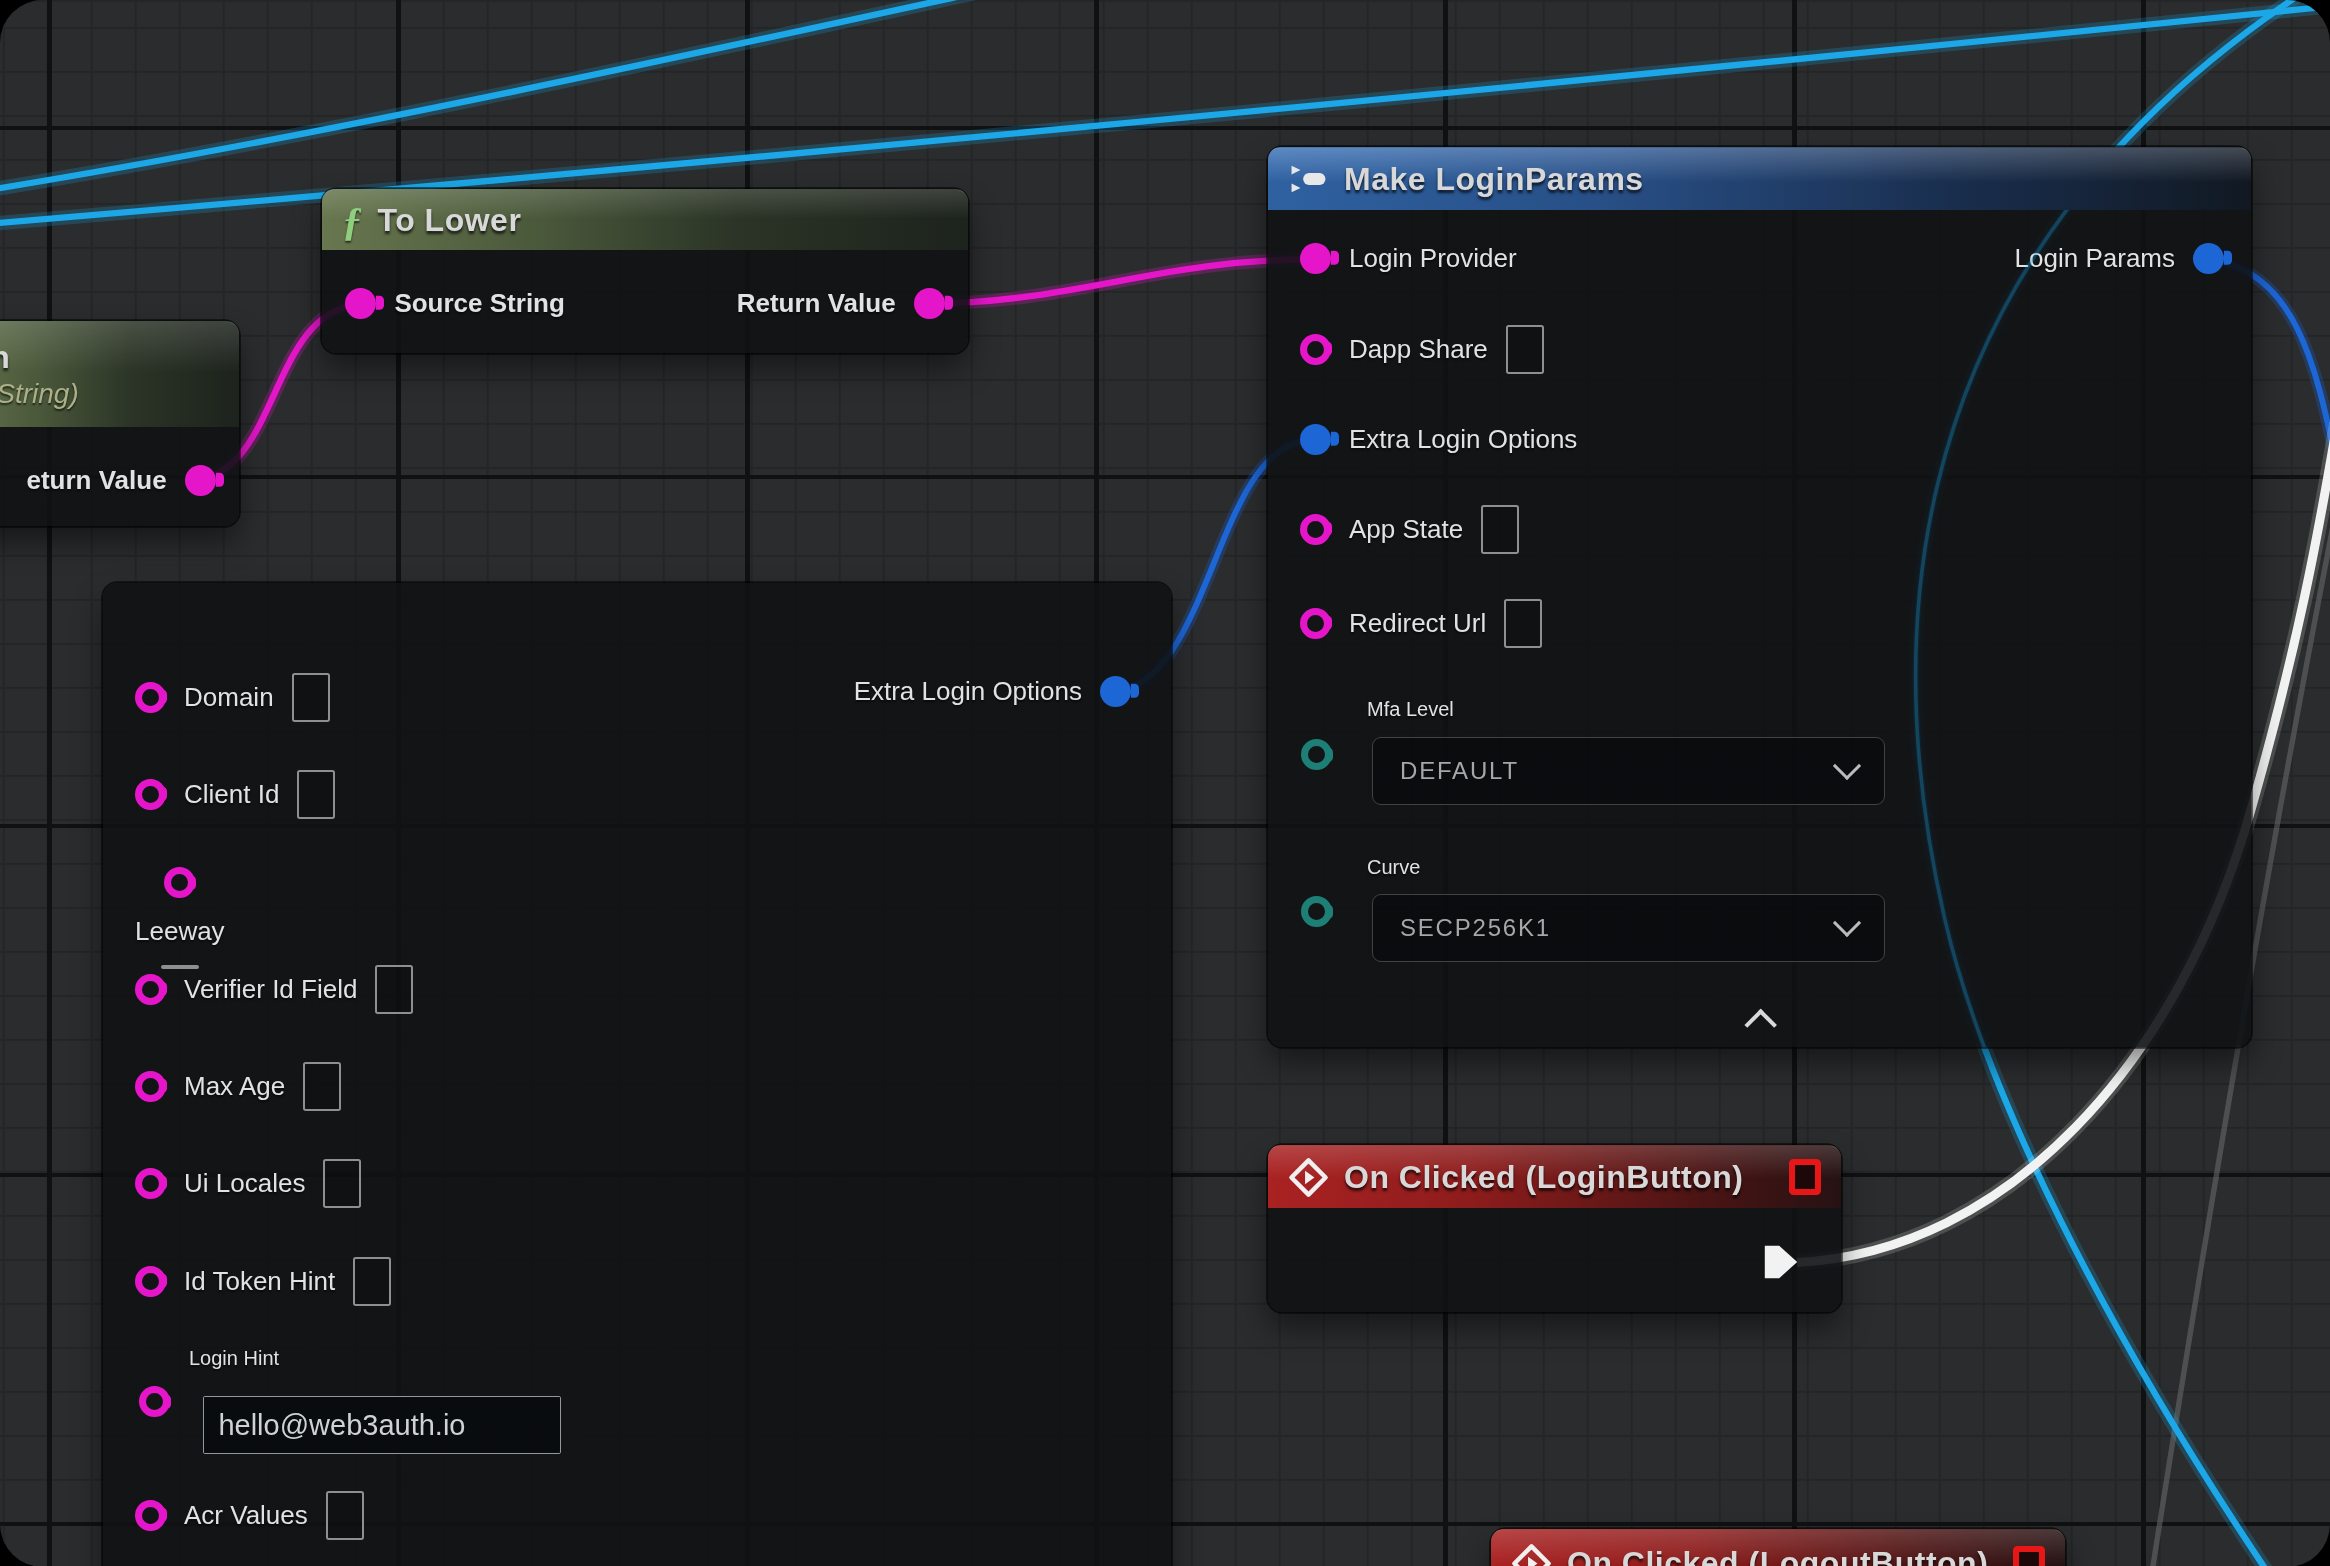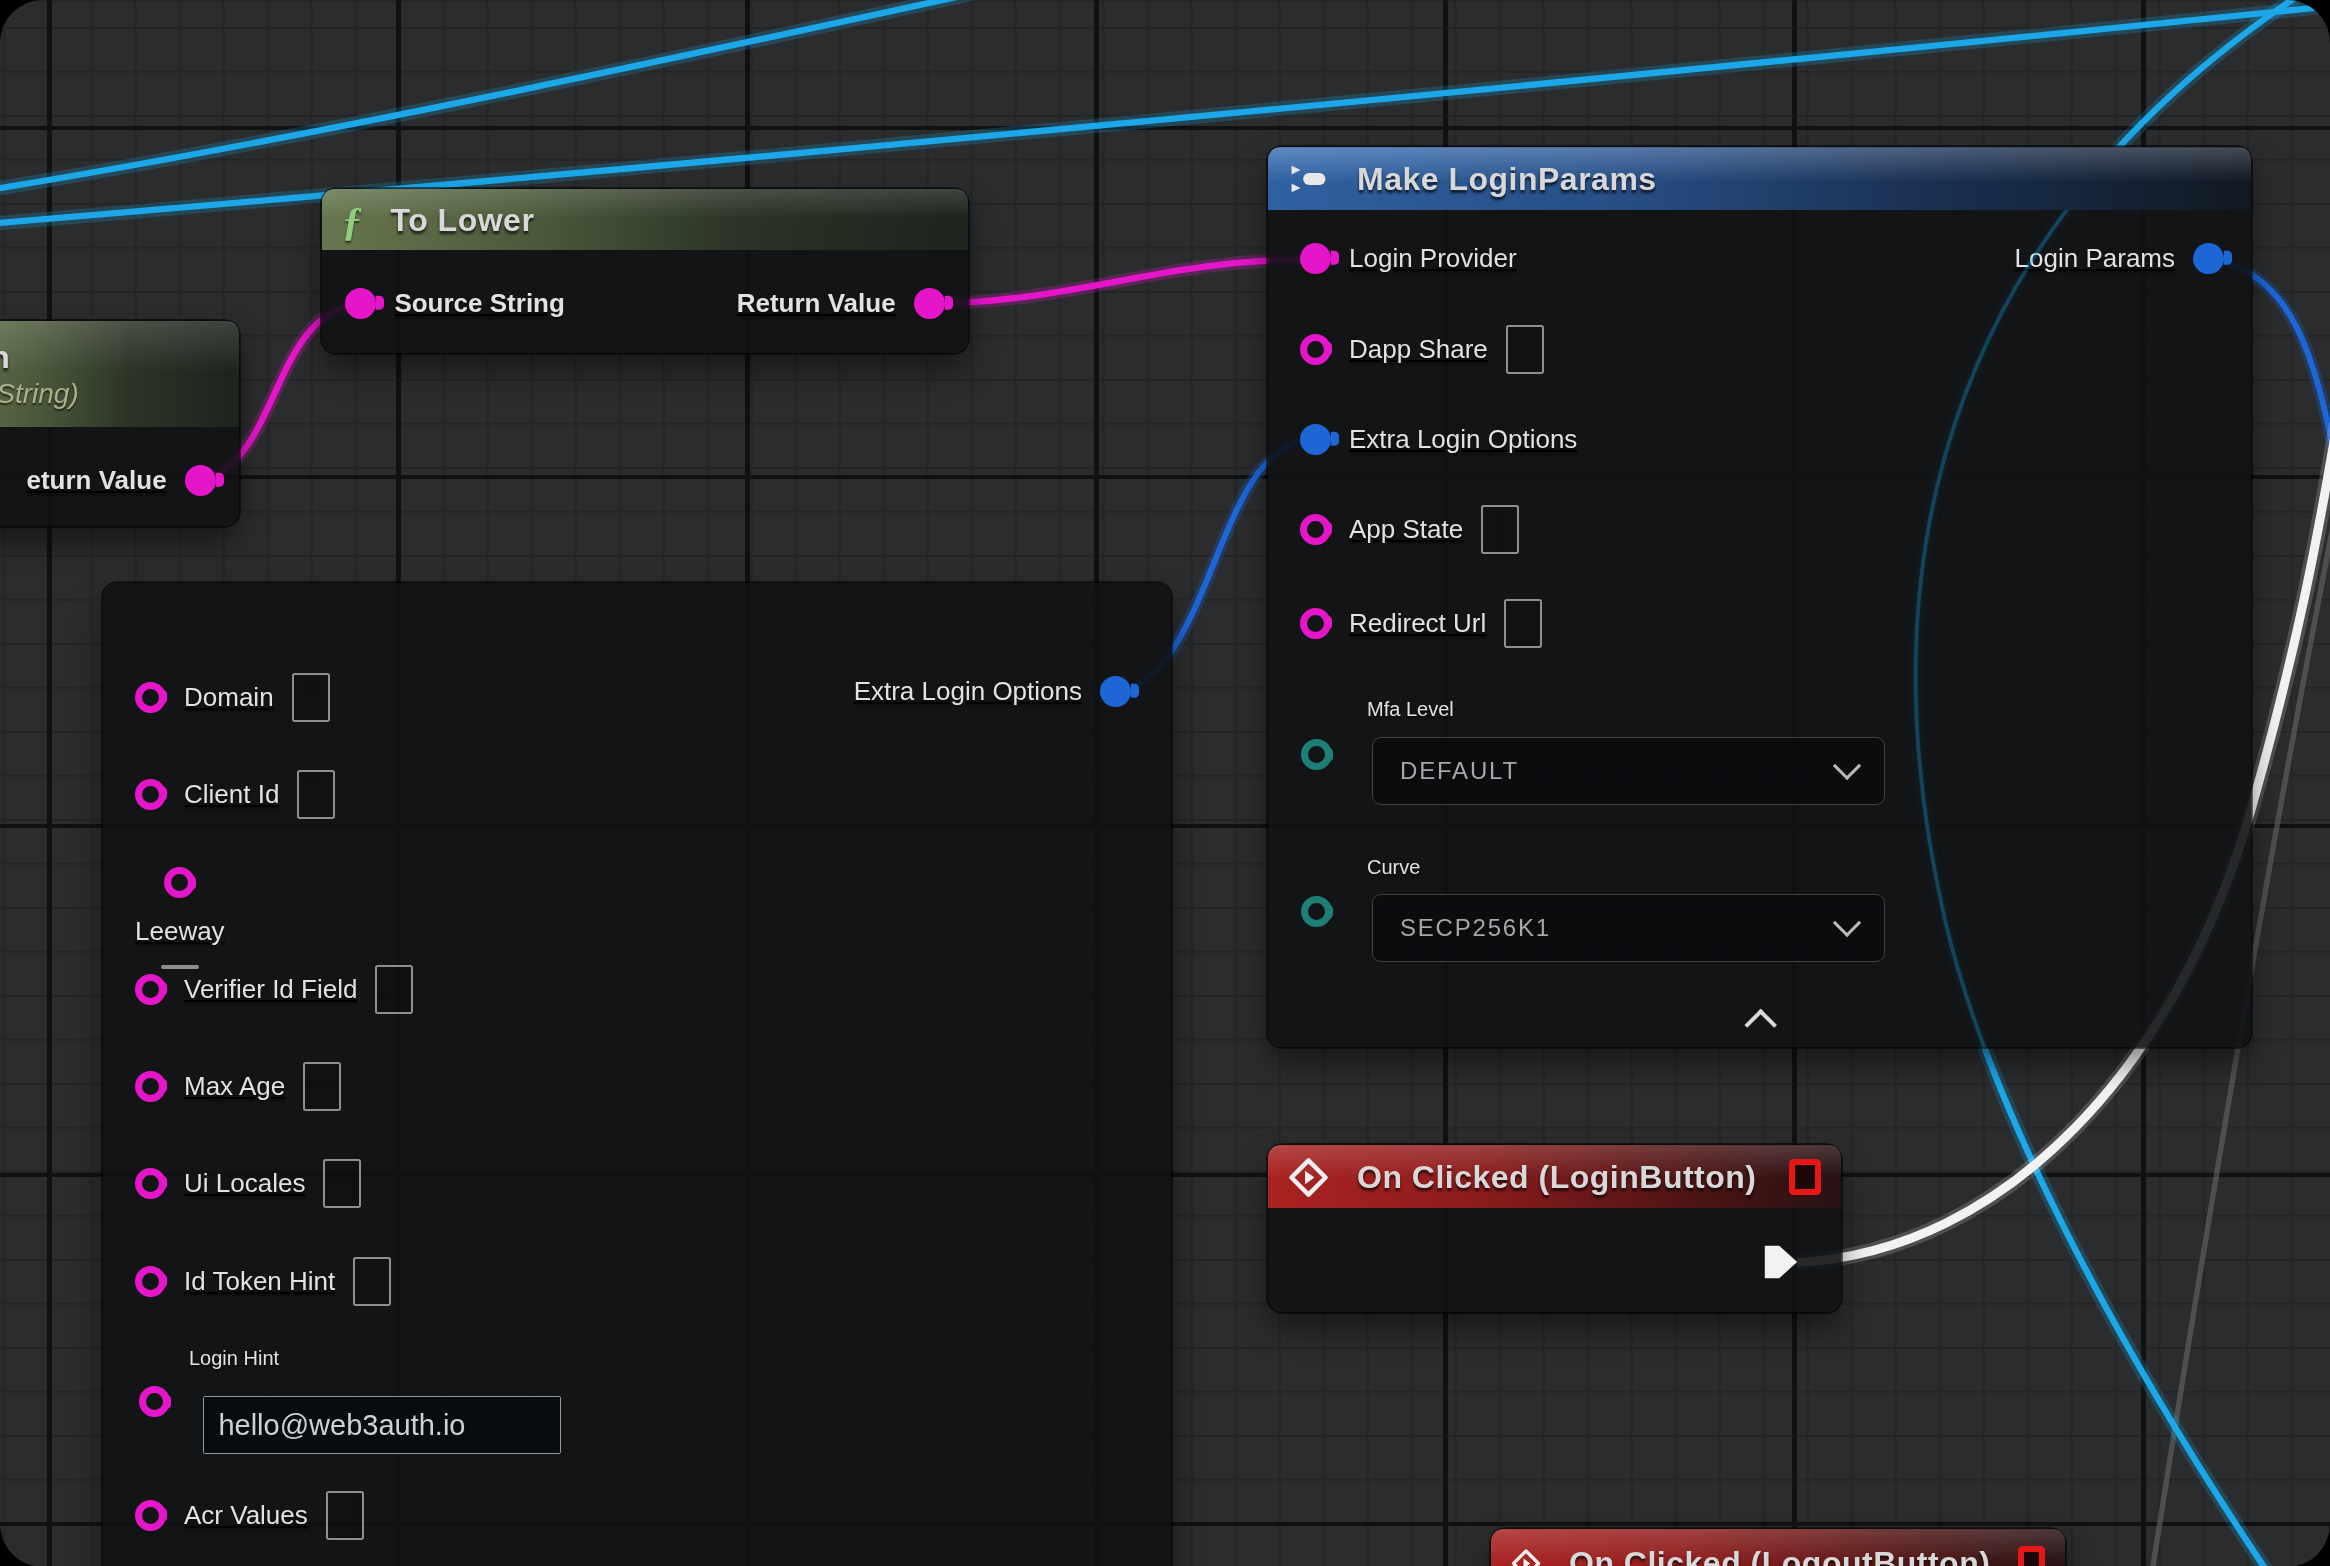--- a/index.html
+++ b/index.html
@@ -32,21 +32,21 @@
   .core.white  { fill:none; stroke:var(--wire-exec);    stroke-width:10; }
   .core.dim    { fill:none; stroke:var(--wire-dim);     stroke-width:6; opacity:.55; }
   .ghost-line  { fill:none; stroke:var(--wire-cyan);    stroke-width:4; opacity:.28; }
 
   .node {
     position:absolute; background: rgba(16,18,20,.9);
     border-radius:14.4px;
     box-shadow: 0 0 0 1.8px rgba(0,0,0,.65), 0 16px 31px rgba(0,0,0,.45);
   }
   .hdr {
-    position:relative; display:flex; align-items:center; gap:28px;
+    position:relative; display:flex; align-items:center; gap:15px;
     height:63px; padding:0 20px; border-radius:12.6px 12.6px 0 0;
     border-top: 1.8px solid rgba(255,255,255,.14);
   }
   .hdr .title {
     color:#d8d8d8; font-size:32px; font-weight:700; letter-spacing:0.5px;
     text-shadow: 0 2.7px 2.7px rgba(0,0,0,.7); white-space:nowrap;
   }
   .hdr.green {
     background:
       linear-gradient(180deg, rgba(255,255,255,.14), rgba(255,255,255,0) 48%),
@@ -62,21 +62,21 @@
       linear-gradient(180deg, rgba(255,255,255,.16), rgba(0,0,0,0) 52%),
       linear-gradient(90deg, #aa2222 0%, #8e1c1c 35%, #4c1414 75%, #261213 100%);
   }
   .hdr.two-line { height:106px; flex-direction:column; align-items:flex-start; justify-content:center; gap:1.8px; }
   .hdr .subtitle { color:#abb086; font-size:28px; font-style:italic; text-shadow:0 1.8px 1.8px rgba(0,0,0,.6); }
 
   .fn-icon { color: var(--fn-icon-green); font-size:41px; font-style:italic;
              font-family:"Liberation Serif", serif; font-weight:700; line-height:1;
              text-shadow:0 1.8px 1.8px rgba(0,0,0,.6); }
 
-  .row { position:absolute; display:flex; align-items:center; gap:18px; height:50px;text-decoration:underline; }
+  .row { position:absolute; display:flex; align-items:center; gap:18px; height:50px; }
   .row .label { color:#e2e2e2; font-size:26px; font-weight:500; white-space:nowrap;
                 text-shadow:0 1.8px 1.8px rgba(0,0,0,.5); }
   .row.out { flex-direction:row; }
 
   .pin { position:relative; width:31px; height:31px; border-radius:50%; flex:0 0 31px; }
   .pin::after { content:""; position:absolute; left:100%; top:50%; transform:translateY(-50%);
                 width:8px; height:14.4px; border-radius:0 4.5px 4.5px 0; background:var(--pc); }
   .pin.filled { background:var(--pc); }
   .pin.hollow { border:7.2px solid var(--pc); background:transparent; }
   .pin.magenta { --pc: var(--pin-magenta); }

